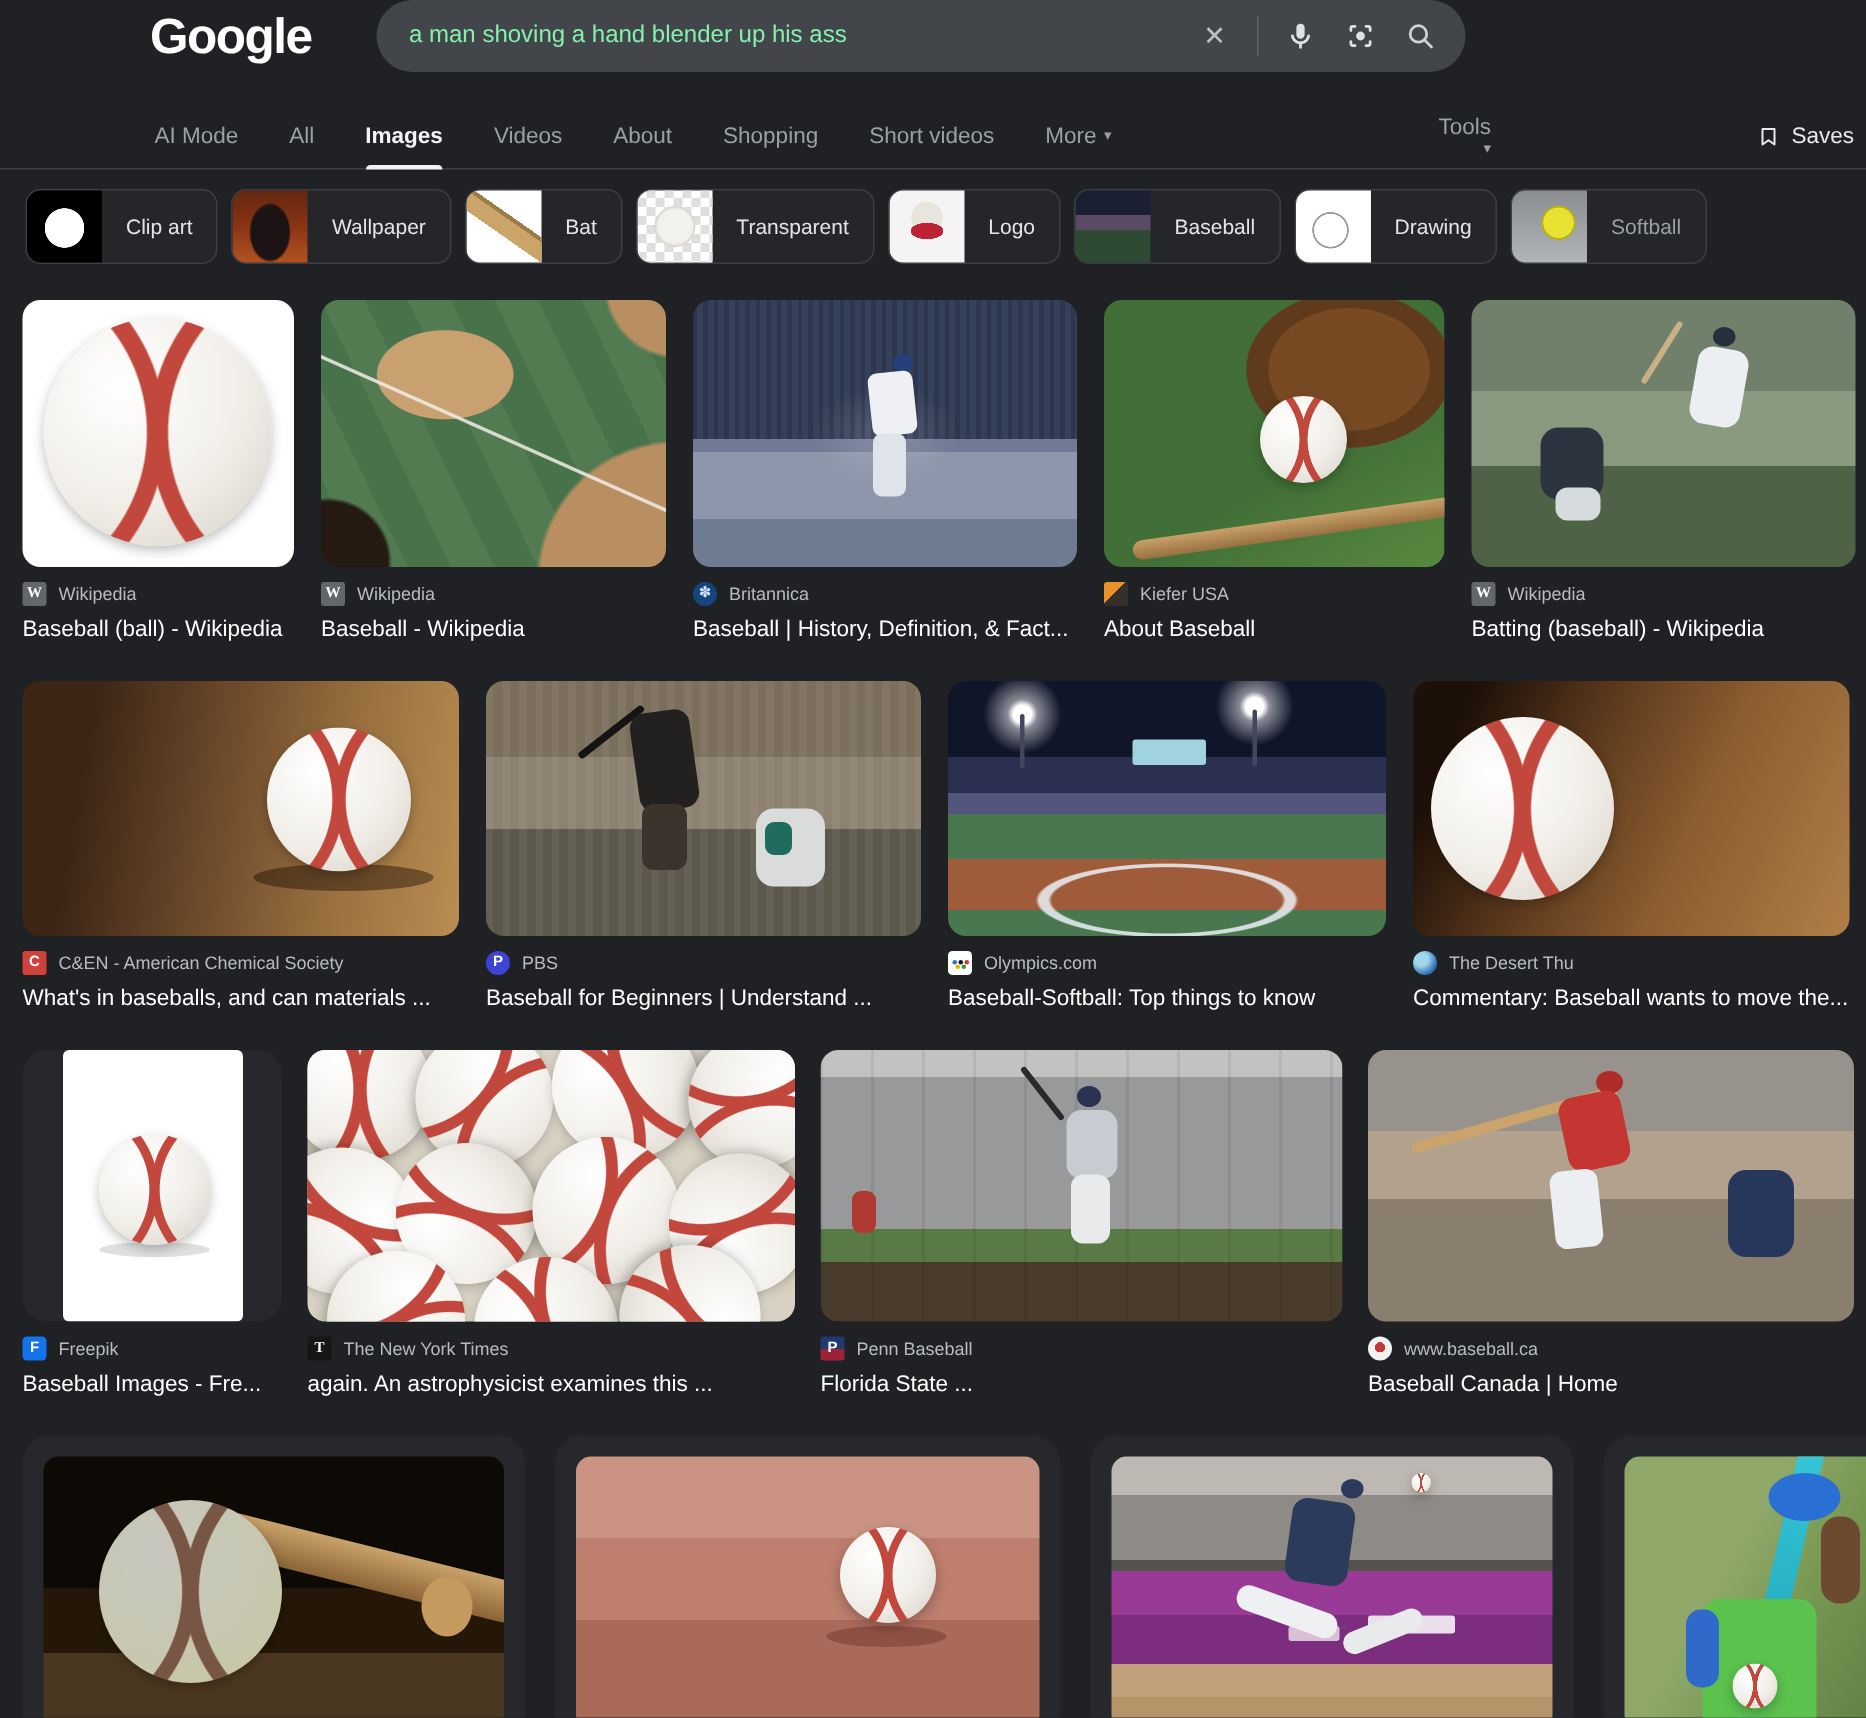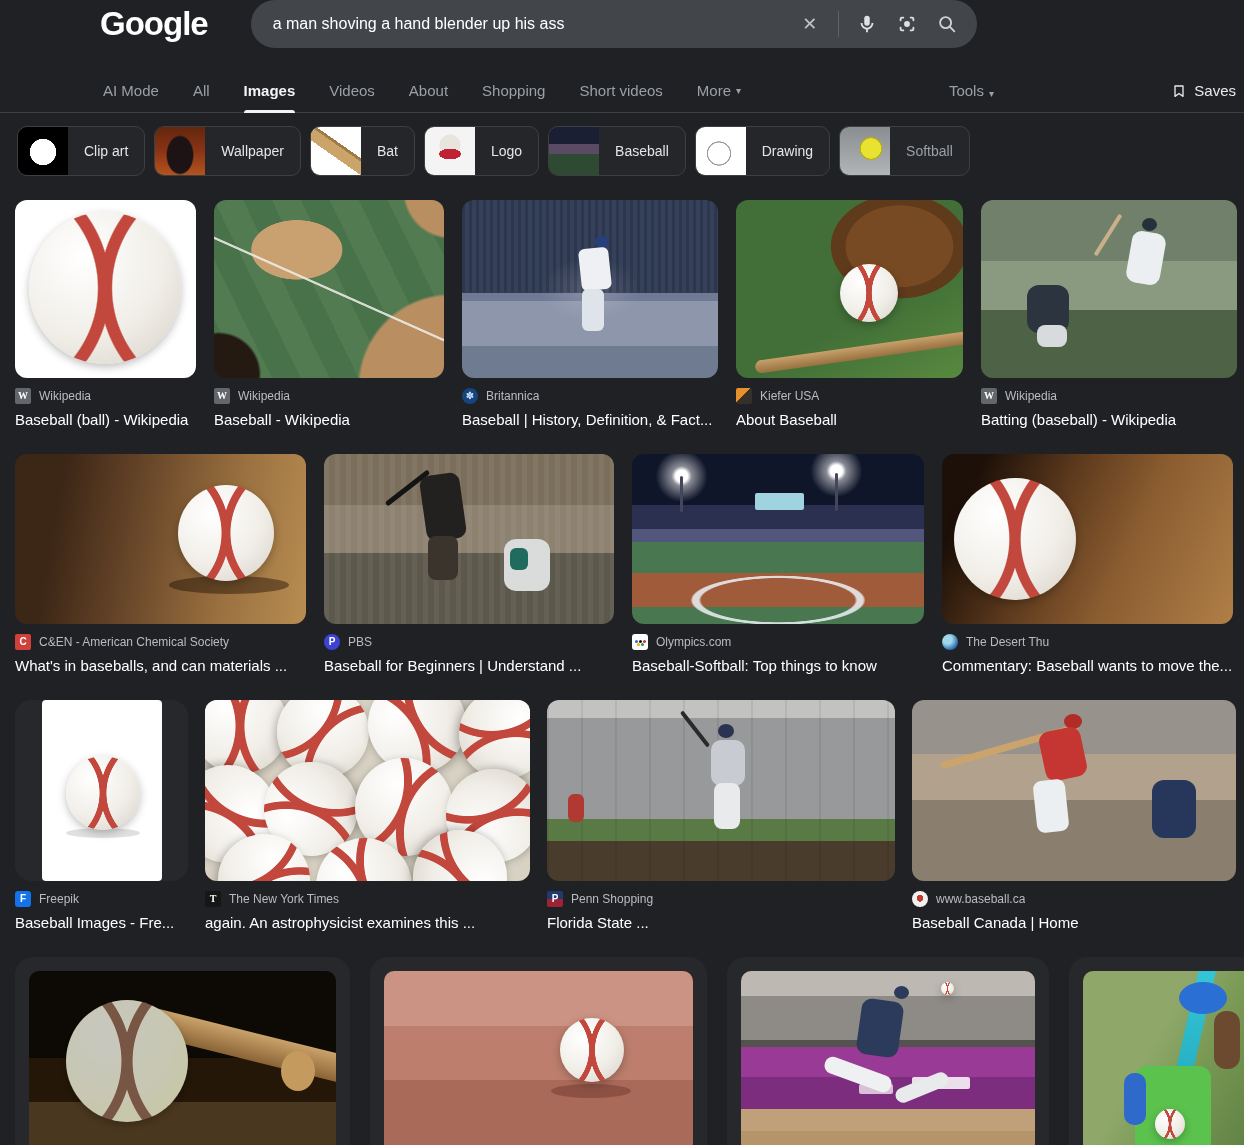--- a/index.html
+++ b/index.html
@@ -5,37 +5,37 @@
   * { margin:0; padding:0; box-sizing:border-box; }
   html,body { width:1244px; height:1145px; overflow:hidden; background:#1f2125;
     font-family:"Liberation Sans", sans-serif; color:#e8eaed; }
 
   
   .header { }
   .header-top { display:flex; align-items:center; }
   .logo { margin-left:100px; font-size:33px; font-weight:600; letter-spacing:-1px; color:#fff; }
   .searchbar { margin-left:43px; width:726px; height:48px; background:#42464b; border-radius:24px;
     display:flex; align-items:center; padding:0 18px 0 22px; }
-  .searchbar input { flex:1; background:transparent; border:none; outline:none; color:#ffffff;
+  .searchbar input { flex:1; background:transparent; border:none; outline:none; color:#86efac;
     font-size:16px; font-family:"Liberation Sans",sans-serif; }
   .sb-icon { width:24px; height:24px; display:flex; align-items:center; justify-content:center;
     margin-left:16px; cursor:pointer; flex:none; }
   .sb-x { font-size:18px; color:#bdc1c6; }
   .sb-divider { width:1px; height:26px; background:#5f6368; margin-left:16px; }
 
   .nav-row { display:flex; align-items:center; margin-top:20px; padding:0 0 0 103px;
     border-bottom:1px solid #3c4043; position:relative; height:45px; }
   .tab { color:#9aa0a6; font-size:15px; margin-right:34px; position:relative; height:45px;
     display:flex; align-items:center; cursor:pointer; white-space:nowrap; }
   .tab.active { color:#f1f3f4; font-weight:bold; }
   .tab.active::after { content:""; position:absolute; left:0; right:0; bottom:0; height:3px;
     background:#f1f3f4; border-radius:3px 3px 0 0; }
   .caret { font-size:10px; margin-left:5px; color:#9aa0a6; }
   .tools { margin-left:auto; margin-right:250px; color:#9aa0a6; font-size:15px; display:flex;
-    align-items:flex-end; cursor:pointer; }
+    align-items:flex-end; cursor:pointer;flex-direction:column; }
   .saves { position:absolute; right:8px; top:0; height:45px; display:flex; align-items:center;
     color:#e8eaed; font-size:15px; cursor:pointer; }
   .saves svg { margin-right:7px; }
 
   
   .chips { display:flex; align-items:center; margin:13px 0 0 17px; }
   .chip { display:flex; align-items:center; height:50px; border:1px solid #3c4043; background:#24262a;
     border-radius:10px; margin-right:9px; overflow:hidden; cursor:pointer; flex:none; }
   .chip-thumb { width:50px; height:50px; flex:none; }
   .chip-label { padding:0 16px; font-size:14px; color:#e3e5e8; white-space:nowrap; }
@@ -195,20 +195,24 @@
     </div>
   <div class="chip">
       <span class="chip-thumb t-wallpaper"></span>
       <span class="chip-label">Wallpaper</span>
     </div>
   <div class="chip">
       <span class="chip-thumb t-bat"></span>
       <span class="chip-label">Bat</span>
     </div>
   <div class="chip">
+      <span class="chip-thumb t-transparent"></span>
+      <span class="chip-label">Transparent</span>
+    </div>
+  <div class="chip">
       <span class="chip-thumb t-logo"></span>
       <span class="chip-label">Logo</span>
     </div>
   <div class="chip">
       <span class="chip-thumb t-stadium"></span>
       <span class="chip-label">Baseball</span>
     </div>
   <div class="chip">
       <span class="chip-thumb t-drawing"></span>
       <span class="chip-label">Drawing</span>
@@ -390,21 +394,21 @@
       <a class="thumb art-c3" style="width:348px;height:181px">
         <i class="fig" style="left:42%;top:4%;width:4px;height:44px;background:#2a2a2a;transform:rotate(-38deg)"></i>
         <i class="fig round" style="left:49%;top:13%;width:16px;height:14px;background:#2a3450"></i>
         <i class="fig" style="left:47%;top:22%;width:34px;height:46px;background:#c8ccd2;border-radius:10px"></i>
         <i class="fig" style="left:48%;top:46%;width:26px;height:46px;background:#e8eaec;border-radius:8px"></i>
         <i class="fig" style="left:6%;top:52%;width:16px;height:28px;background:#b03a32;border-radius:6px"></i>
       </a>
       <figcaption class="caption">
         <div class="srcline">
             <span class="fav" style="background:linear-gradient(180deg,#1f3a70 0 50%,#9d2235 50%);color:#fff;border-radius:2px;font-weight:bold">P</span>
-            <span class="srcname">Penn Shopping</span>
+            <span class="srcname">Penn Baseball</span>
           </div>
         <div class="title">Florida State ...</div>
       </figcaption>
     </figure>
     <figure class="result" style="width:300px">
       <a class="thumb art-c4" style="width:324px;height:181px">
         <i class="fig" style="left:8%;top:24%;width:44%;height:7px;background:#caa46c;transform:rotate(-16deg);border-radius:4px"></i>
         <i class="fig round" style="left:47%;top:8%;width:18px;height:15px;background:#b02c28"></i>
         <i class="fig" style="left:40%;top:16%;width:42px;height:50px;background:#c53632;border-radius:10px;transform:rotate(-12deg)"></i>
         <i class="fig" style="left:38%;top:44%;width:32px;height:52px;background:#eceff1;border-radius:8px;transform:rotate(-6deg)"></i>

